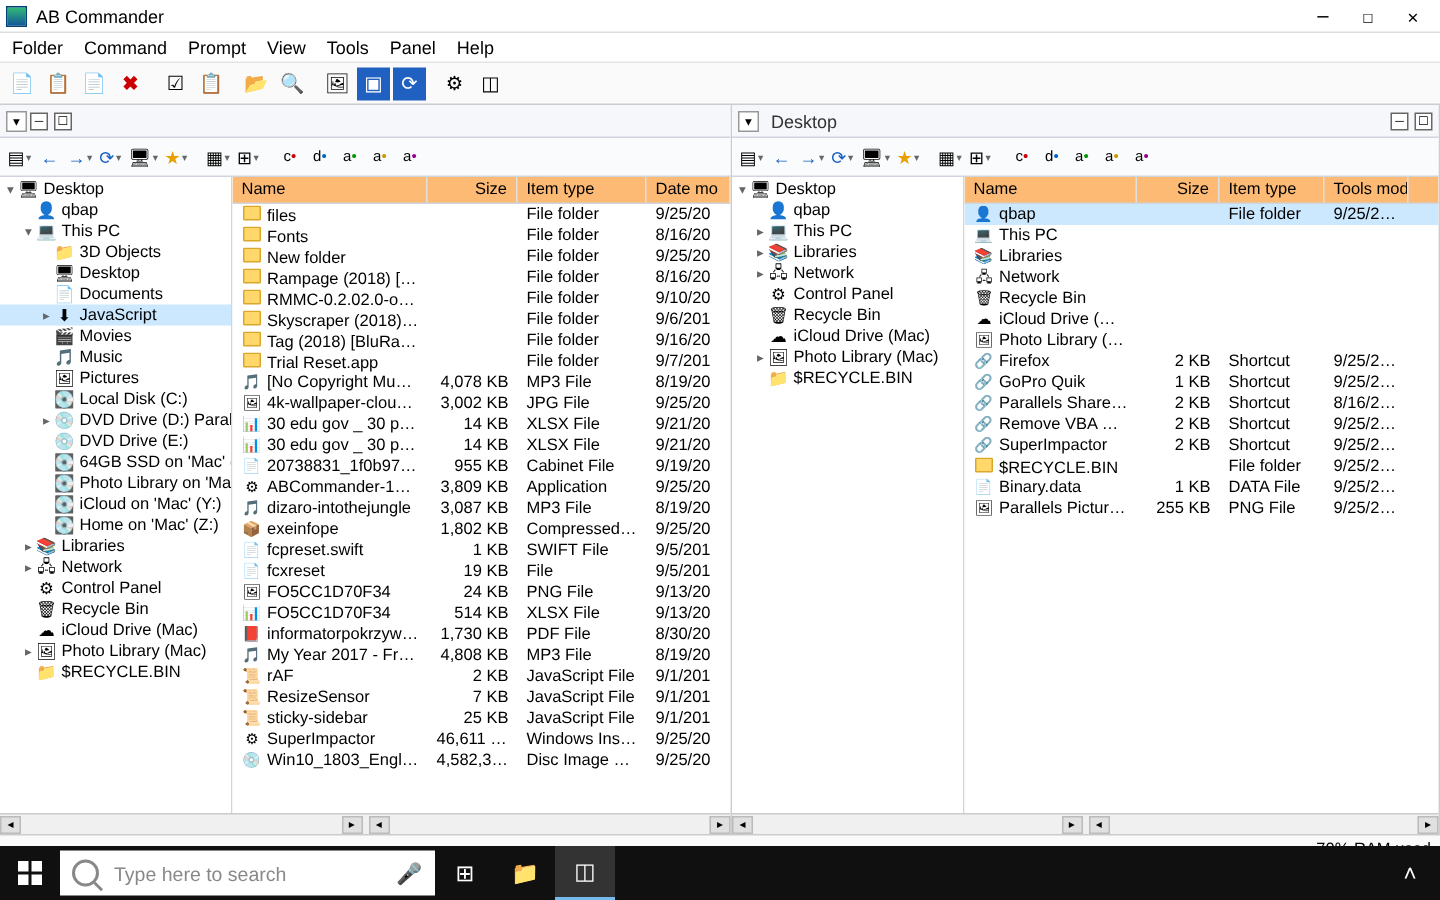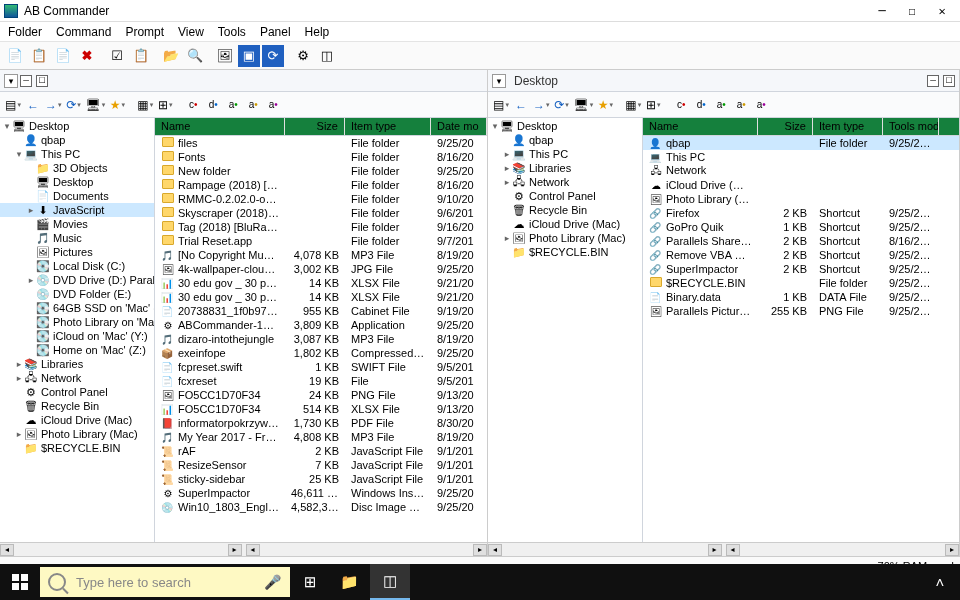--- a/index.html
+++ b/index.html
@@ -24,35 +24,35 @@
 .navbar { height:26px; display:flex; align-items:center; gap:2px; padding:0 4px; border-bottom:1px solid #d0d5dd; background:#fafbfc; }
 .nbtn{ min-width:18px; height:20px; display:flex; align-items:center; justify-content:center; cursor:pointer; font-size:12px; padding:0 1px;}
 .nbtn.dd::after{ content:"▾"; font-size:7px; margin-left:1px; color:#666;}
 .pane-body{ flex:1; display:flex; overflow:hidden; }
 .tree{ width:155px; border-right:1px solid #d0d5dd; overflow-y:auto; overflow-x:hidden; background:#fff; padding:1px 0;}
 .tree-item{ display:flex; align-items:center; height:14px; padding:0 2px; cursor:pointer; white-space:nowrap; font-size:11px;}
 .tree-item .chev{ width:10px; font-size:9px; color:#666; text-align:center; flex-shrink:0;}
 .tree-item .ticon{ width:14px; height:12px; margin-right:3px; display:inline-flex; align-items:center; justify-content:center; font-size:11px; flex-shrink:0;}
 .tree-item.sel{ background:#cce8ff; }
 .list{ flex:1; overflow:auto; background:#fff;}
-.list-header{ display:flex; height:18px; border-bottom:1px solid #d0d5dd; background:#15803d; position:sticky; top:0; font-size:11px;}
+.list-header{ display:flex; height:18px; border-bottom:1px solid #d0d5dd; background:#fdba74; position:sticky; top:0; font-size:11px;}
 .list-header .col{ padding:2px 6px; border-right:1px solid #e0e0e0; overflow:hidden; white-space:nowrap;}
 .list-row{ display:flex; height:14px; align-items:center; cursor:pointer;}
 .list-row.sel{ background:#cce8ff;}
 .list-row .cell{ padding:0 6px; overflow:hidden; white-space:nowrap; text-overflow:ellipsis; font-size:11px;}
 .list-row .ficon{ width:14px; display:inline-flex; align-items:center; justify-content:center; margin-right:3px; font-size:10px;}
 .scroll-x{ height:14px; background:#f0f0f0; border-top:1px solid #ccc; display:flex; align-items:center;}
 .scroll-x .arrow{ width:14px; height:12px; background:#e0e0e0; border:1px solid #bbb; cursor:pointer; font-size:8px; display:flex; align-items:center; justify-content:center;}
 .scroll-x .track{ flex:1; height:12px;}
 .statusbar{ height:18px; border-top:1px solid #ccc; display:flex; align-items:center; justify-content:flex-end; padding:0 6px; background:#fafafa; font-size:11px;}
 .statusbar .dd{ font-size:9px; margin-right:20px; cursor:pointer;}
 .taskbar{ position:absolute; bottom:0; left:0; right:0; height:36px; background:#101010; display:flex; align-items:center; color:#fff;}
 .startbtn{ width:40px; height:36px; display:flex; align-items:center; justify-content:center; cursor:pointer;}
 .startbtn svg{ width:16px; height:16px; }
-.searchbox{ flex:0 0 250px; height:30px; background:#fef9c3; color:#888; display:flex; align-items:center; padding:0 8px; border-radius:0; font-size:13px;}
+.searchbox{ flex:0 0 250px; height:30px; background:#ffffff; color:#888; display:flex; align-items:center; padding:0 8px; border-radius:0; font-size:13px;}
 .searchbox .sicon{ width:18px; height:18px; border:2px solid #888; border-radius:50%; margin-right:10px; position:relative;}
 .searchbox .sicon::after{ content:""; position:absolute; width:7px; height:2px; background:#888; bottom:-3px; right:-5px; transform:rotate(45deg);}
 .searchbox .mic{ margin-left:auto; font-size:14px; color:#555;}
 .tbitem{ width:40px; height:36px; display:flex; align-items:center; justify-content:center; cursor:pointer; font-size:15px;}
 .tbitem.active{ background:#333; border-bottom:2px solid #76b9ed;}
 .col-name{ flex: 0 0 130px; }
 .col-size{ flex: 0 0 60px; text-align:right;}
 .col-type{ flex: 0 0 86px;}
 .col-date{ flex: 0 0 56px;}
 .rcol-name{ flex:0 0 115px;}
@@ -191,21 +191,21 @@
             <span>Local Disk (C:)</span>
           </div>
           <div class="tree-item" style="padding-left: 26px;">
             <span class="chev">▸</span>
             <span class="ticon">💿</span>
             <span>DVD Drive (D:) Parallels Tools</span>
           </div>
           <div class="tree-item" style="padding-left: 26px;">
             <span class="chev"></span>
             <span class="ticon">💿</span>
-            <span>DVD Folder (E:)</span>
+            <span>DVD Drive (E:)</span>
           </div>
           <div class="tree-item" style="padding-left: 26px;">
             <span class="chev"></span>
             <span class="ticon">💽</span>
             <span>64GB SSD on 'Mac' (W:)</span>
           </div>
           <div class="tree-item" style="padding-left: 26px;">
             <span class="chev"></span>
             <span class="ticon">💽</span>
             <span>Photo Library on 'Mac' (X:)</span>
@@ -549,21 +549,33 @@
               <div class="cell rcol-type">File folder</div>
               <div class="cell rcol-date">9/25/2018</div>
             </div>
             <div class="list-row">
               <div class="cell rcol-name"><span class="ficon">💻</span>This PC</div>
               <div class="cell rcol-size"></div>
               <div class="cell rcol-type"></div>
               <div class="cell rcol-date"></div>
             </div>
             <div class="list-row">
+              <div class="cell rcol-name"><span class="ficon">📚</span>Libraries</div>
+              <div class="cell rcol-size"></div>
+              <div class="cell rcol-type"></div>
+              <div class="cell rcol-date"></div>
+            </div>
+            <div class="list-row">
               <div class="cell rcol-name"><span class="ficon">🖧</span>Network</div>
+              <div class="cell rcol-size"></div>
+              <div class="cell rcol-type"></div>
+              <div class="cell rcol-date"></div>
+            </div>
+            <div class="list-row">
+              <div class="cell rcol-name"><span class="ficon">🗑</span>Recycle Bin</div>
               <div class="cell rcol-size"></div>
               <div class="cell rcol-type"></div>
               <div class="cell rcol-date"></div>
             </div>
             <div class="list-row">
               <div class="cell rcol-name"><span class="ficon">☁</span>iCloud Drive (Mac)</div>
               <div class="cell rcol-size"></div>
               <div class="cell rcol-type"></div>
               <div class="cell rcol-date"></div>
             </div>

